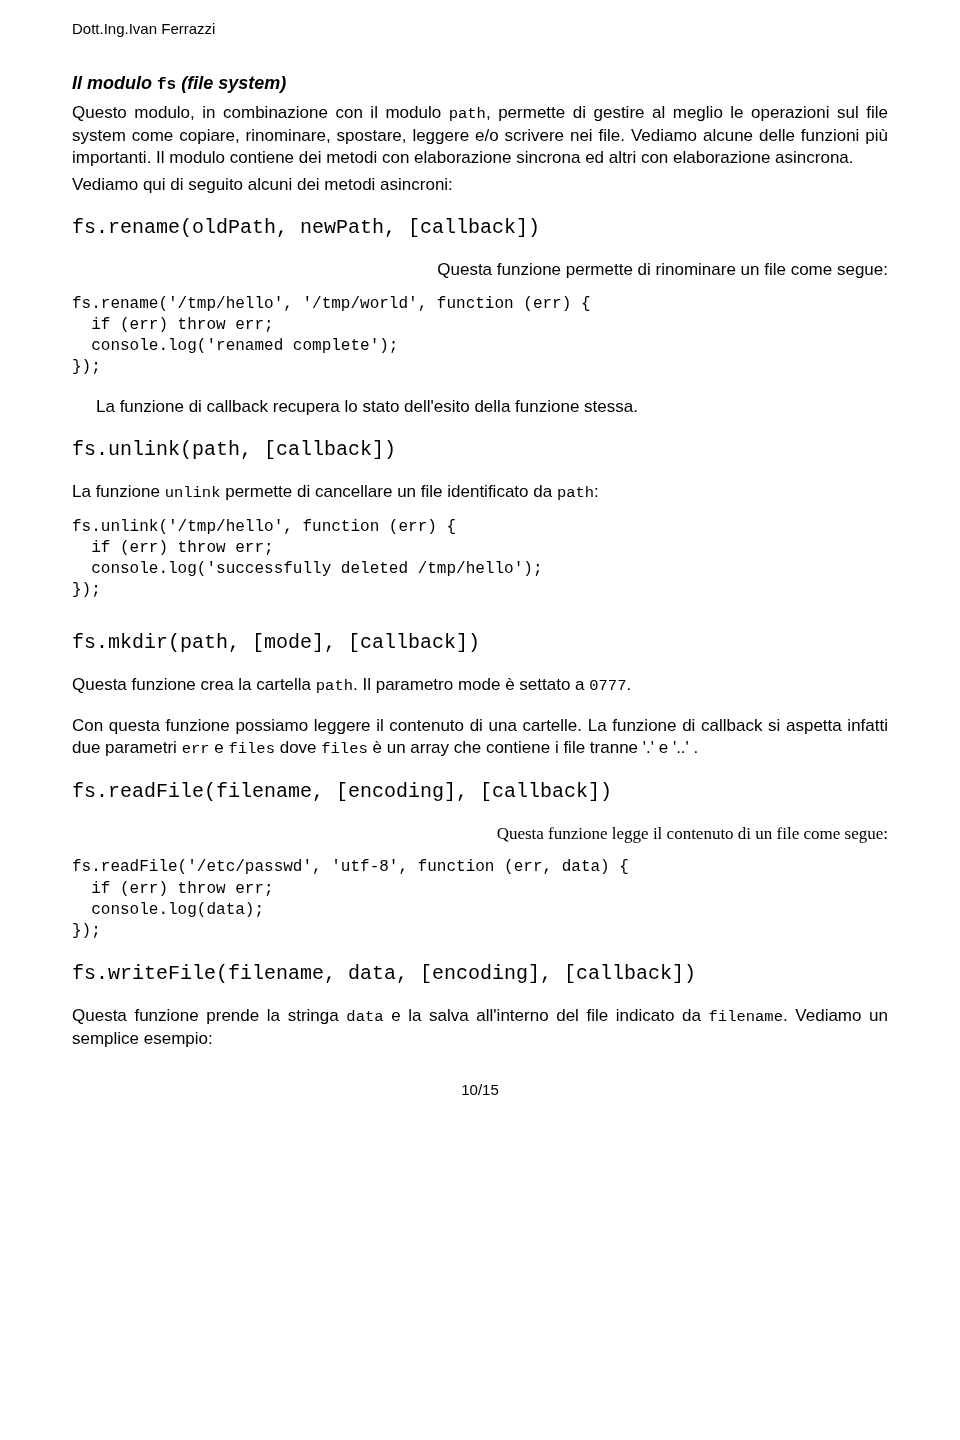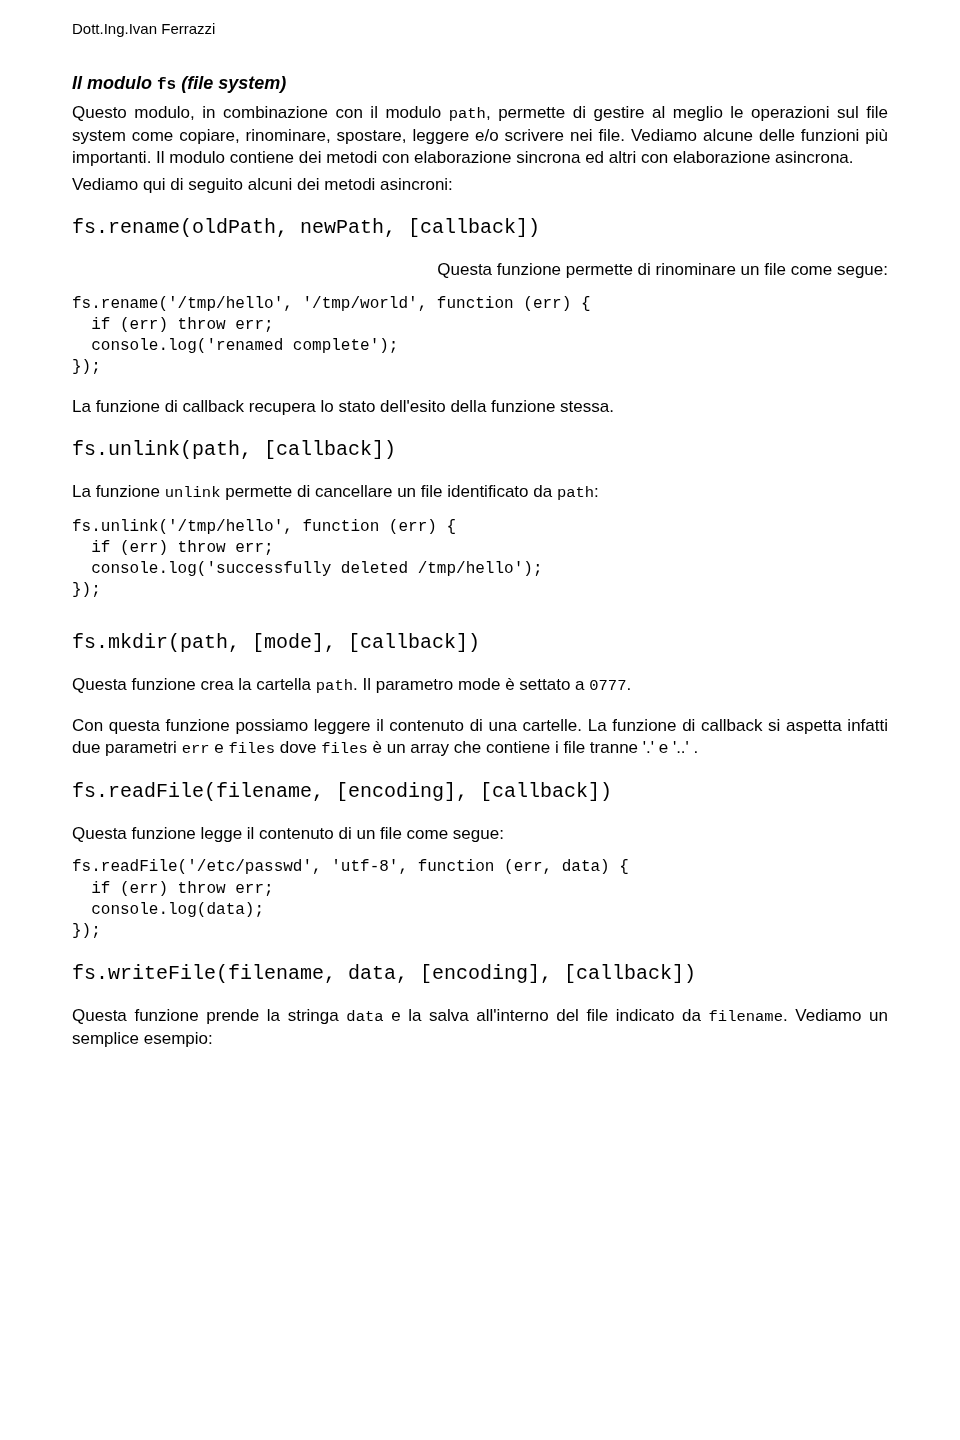--- a/index.html
+++ b/index.html
@@ -89,46 +89,47 @@
     <span>Questo modulo, in combinazione con il modulo </span><span class="mono-inline">path</span><span>, permette di gestire al meglio le operazioni sul file system come copiare, rinominare, spostare, leggere e/o scrivere nei file. Vediamo alcune delle funzioni più importanti. Il modulo contiene dei metodi con elaborazione sincrona ed altri con elaborazione asincrona.</span>
   </p>
   <p class="body-text" style="text-align:left;">Vediamo qui di seguito alcuni dei metodi asincroni:</p>
 
   <p class="mono-sig">fs.rename(oldPath, newPath, [callback])</p>
   <p class="body-text-short" style="text-align:right;">Questa funzione permette di rinominare un file come segue:</p>
   <pre class="code">fs.rename('/tmp/hello', '/tmp/world', function (err) {
   if (err) throw err;
   console.log('renamed complete');
 });</pre>
-  <p class="body-text" style="text-align:left;">La funzione di callback recupera lo stato dell'esito della funzione stessa.</p>
+  <p class="body-text" style="text-align:left;margin-left:24px;">La funzione di callback recupera lo stato dell'esito della funzione stessa.</p>
 
   <p class="mono-sig">fs.unlink(path, [callback])</p>
   <p class="body-text-short" style="text-align:left;">
     <span>La funzione </span><span class="mono-inline">unlink</span><span> permette di cancellare un file identificato da </span><span class="mono-inline">path</span><span>:</span>
   </p>
   <pre class="code" style="margin-bottom:28px;">fs.unlink('/tmp/hello', function (err) {
   if (err) throw err;
   console.log('successfully deleted /tmp/hello');
 });</pre>
 
   <p class="mono-sig">fs.mkdir(path, [mode], [callback])</p>
   <p class="body-text" style="text-align:left;">
     <span>Questa funzione crea la cartella </span><span class="mono-inline">path</span><span>. Il parametro mode è settato a </span><span class="mono-inline">0777</span><span>.</span>
   </p>
 
   <p class="body-text">
     <span>Con questa funzione possiamo leggere il contenuto di una cartelle. La funzione di callback si aspetta infatti due parametri </span><span class="mono-inline">err</span><span> e </span><span class="mono-inline">files</span><span> dove </span><span class="mono-inline">files</span><span> è un array che contiene i file tranne '.' e '..' .</span>
   </p>
 
   <p class="mono-sig">fs.readFile(filename, [encoding], [callback])</p>
-  <p class="body-text-short" style="text-align:left;">Questa funzione legge il contenuto di un file come segue:</p>
+  <p class="body-text-short" style="text-align:right;font-family:Liberation Serif, serif;">Questa funzione legge il contenuto di un file come segue:</p>
   <pre class="code">fs.readFile('/etc/passwd', 'utf-8', function (err, data) {
   if (err) throw err;
   console.log(data);
 });</pre>
 
   <p class="mono-sig">fs.writeFile(filename, data, [encoding], [callback])</p>
   <p class="body-text">
     <span>Questa funzione prende la stringa </span><span class="mono-inline">data</span><span> e la salva all'interno del file indicato da </span><span class="mono-inline">filename</span><span>. Vediamo un semplice esempio:</span>
   </p>
 
+  <div class="footer">10/15</div>
 
 </div>
 
 </body></html>

